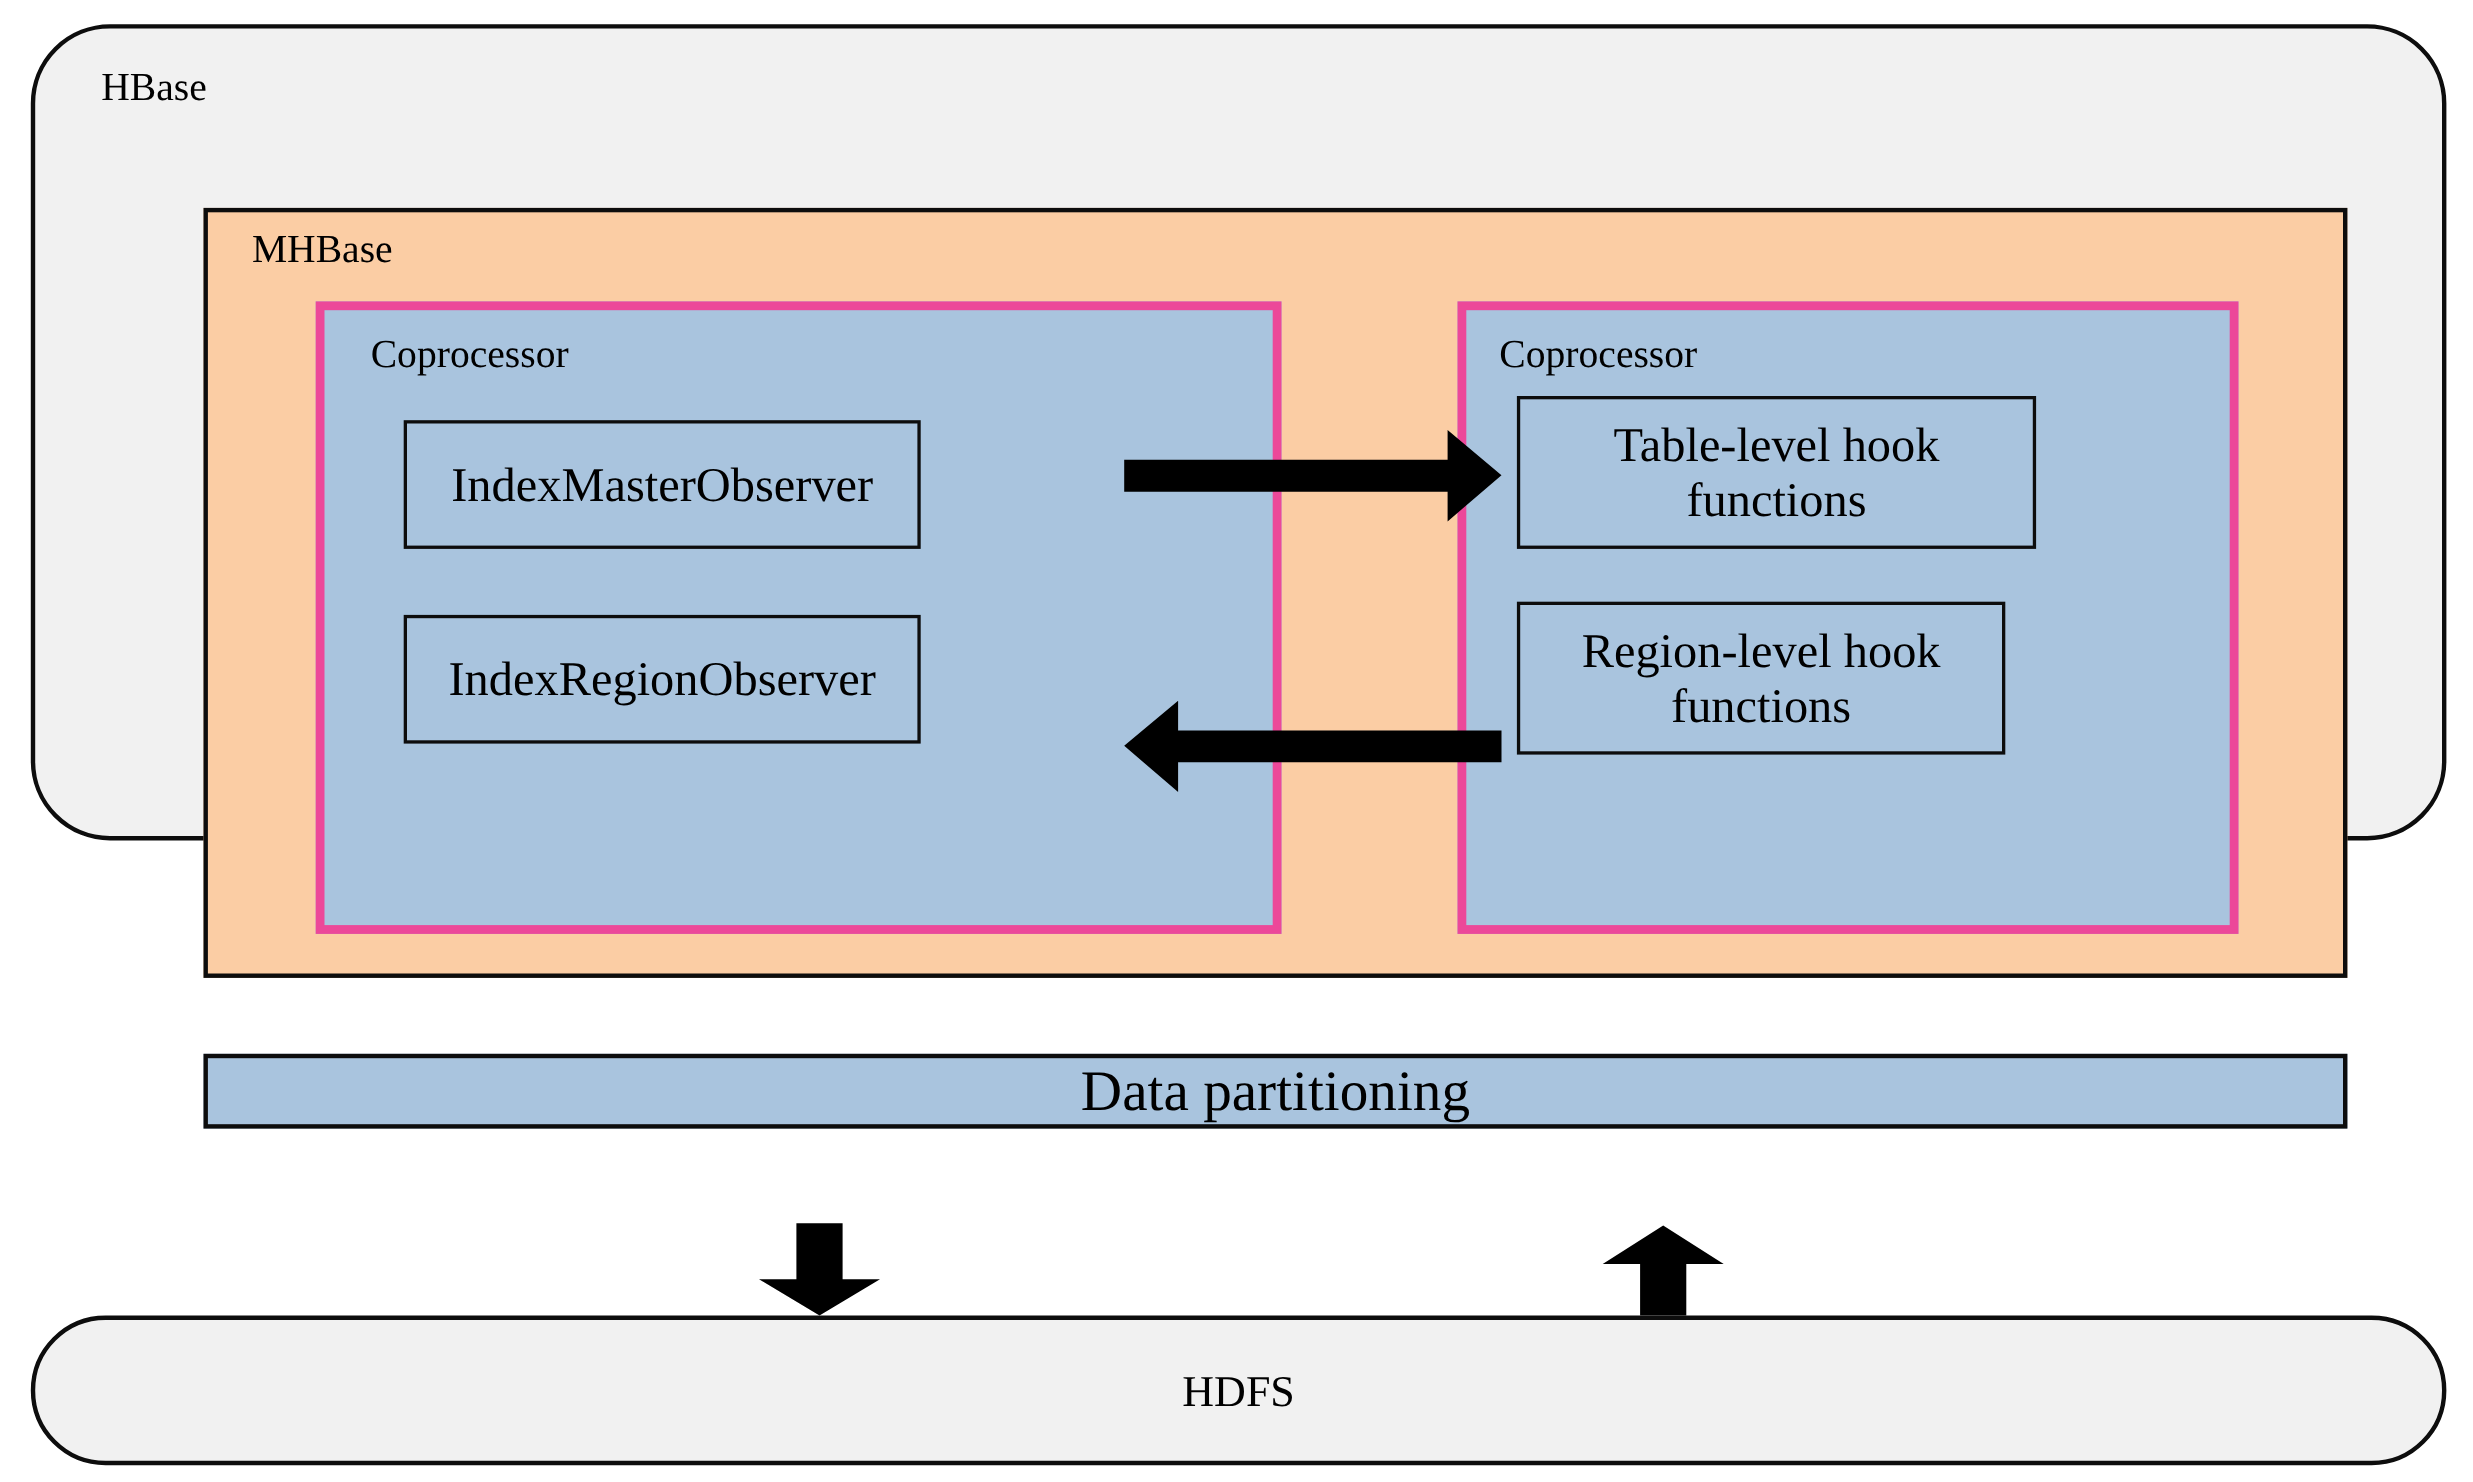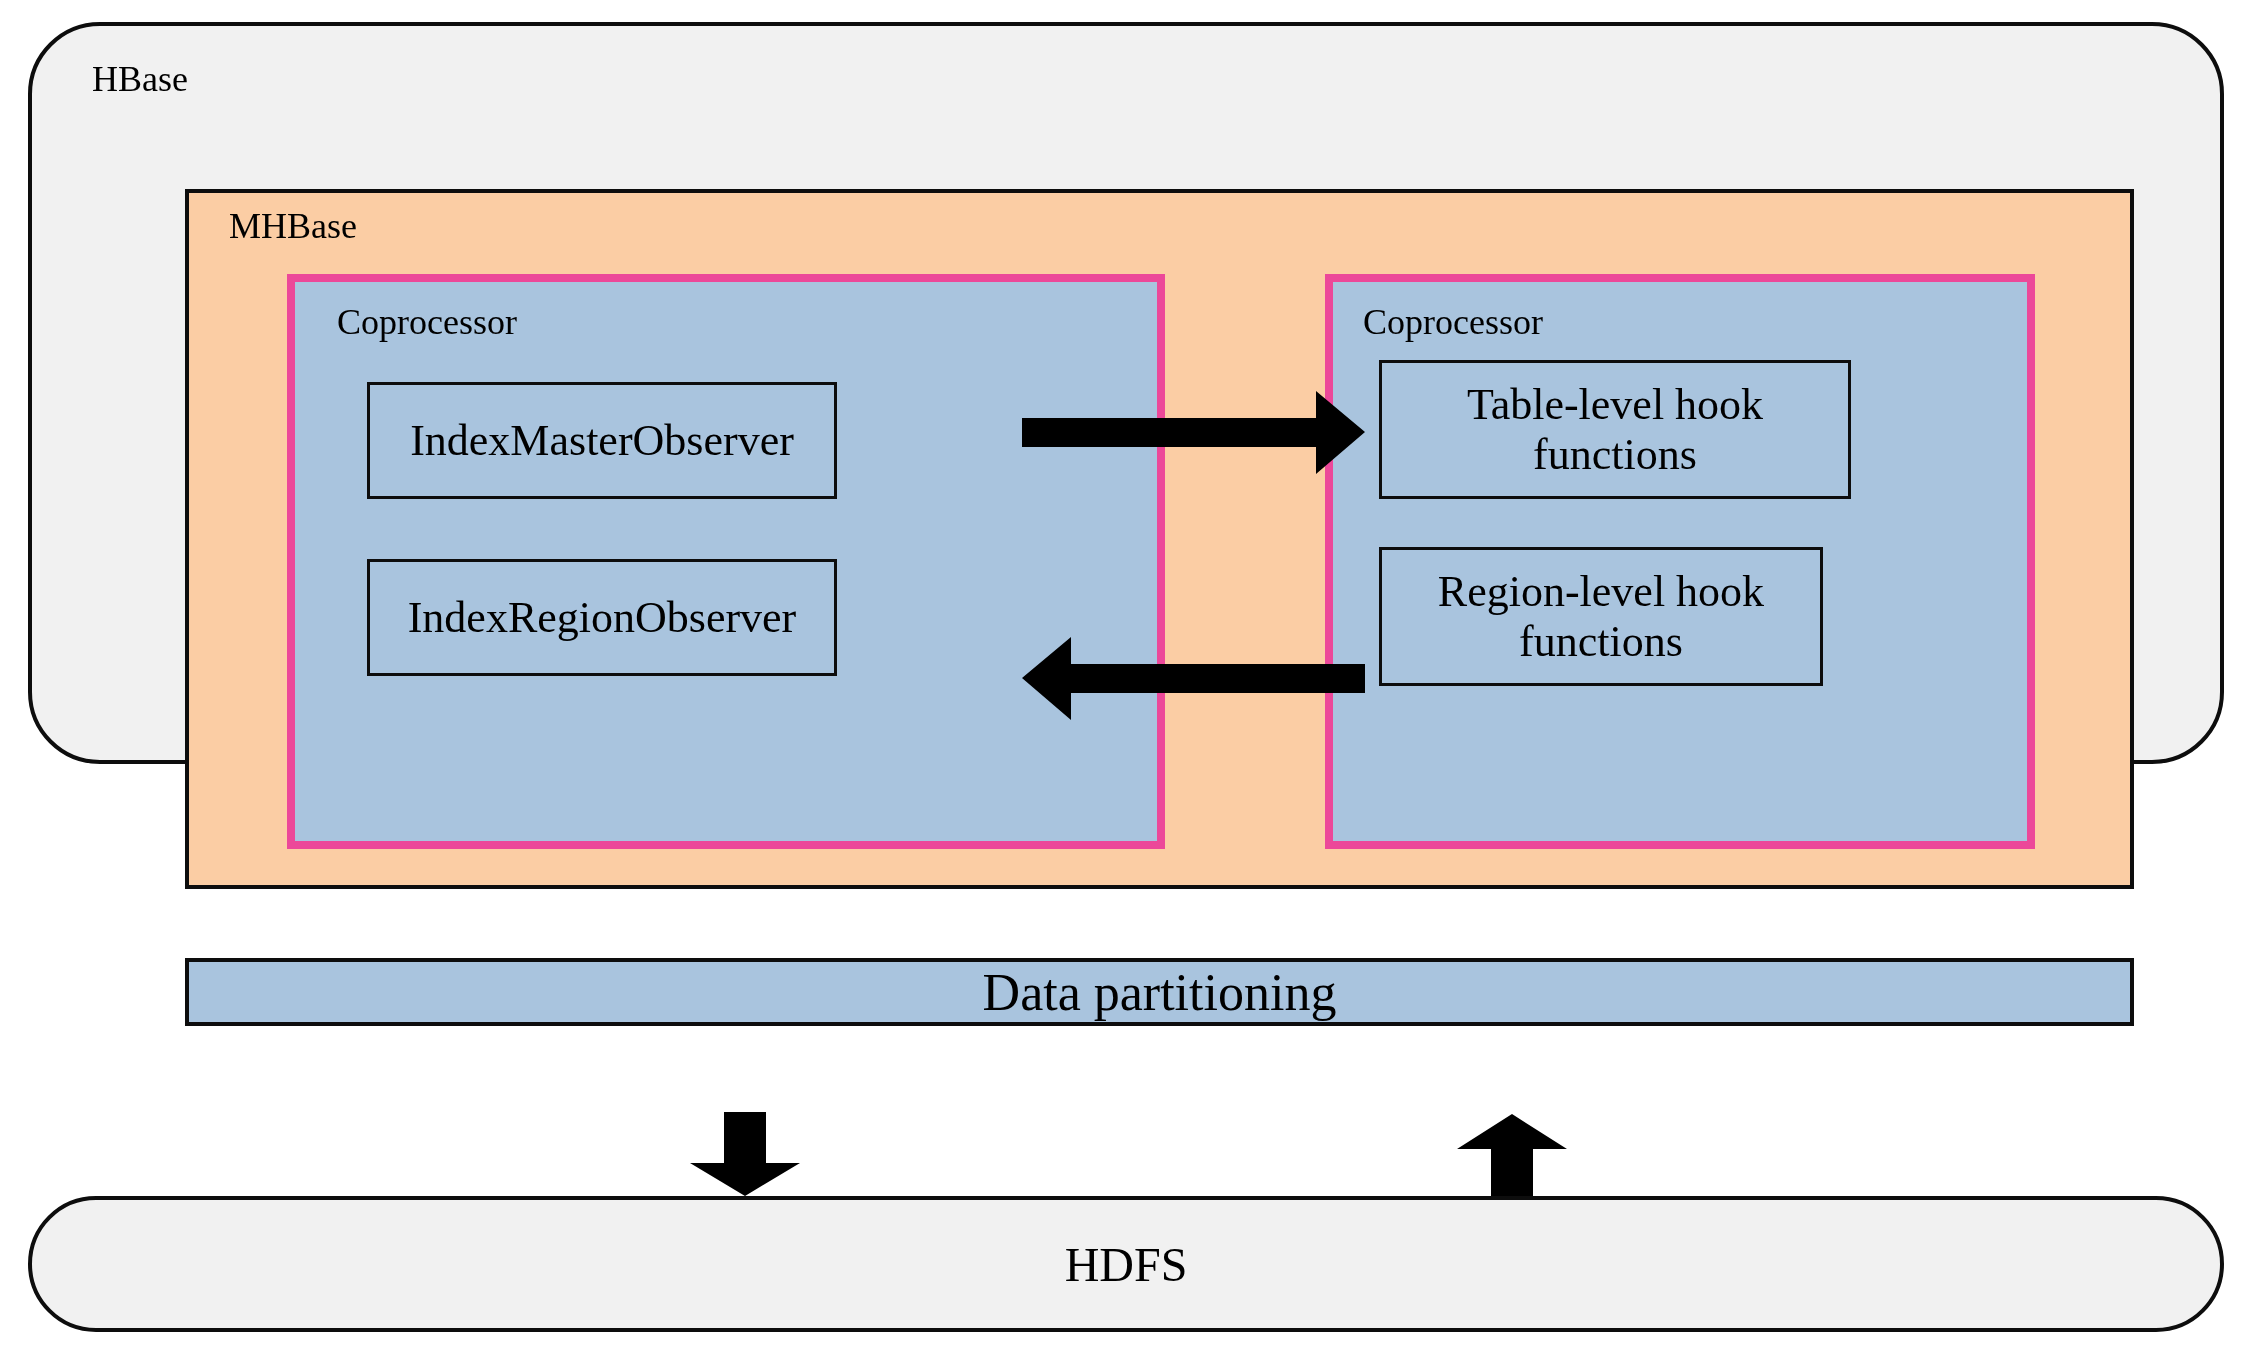--- a/index.html
+++ b/index.html
@@ -127,21 +127,21 @@
   
   .hdfs-label {
     position: absolute;
     left: 0;
     top: 0;
     width: 100%;
     height: 100%;
     display: flex;
     align-items: center;
     justify-content: center;
-    font-size: 48px;
+    font-size: 40px;
     color: #000000;
   }
 
   
   .arrow-layer {
     position: absolute;
     left: 0;
     top: 0;
     width: 2248px;
     height: 1347px;

